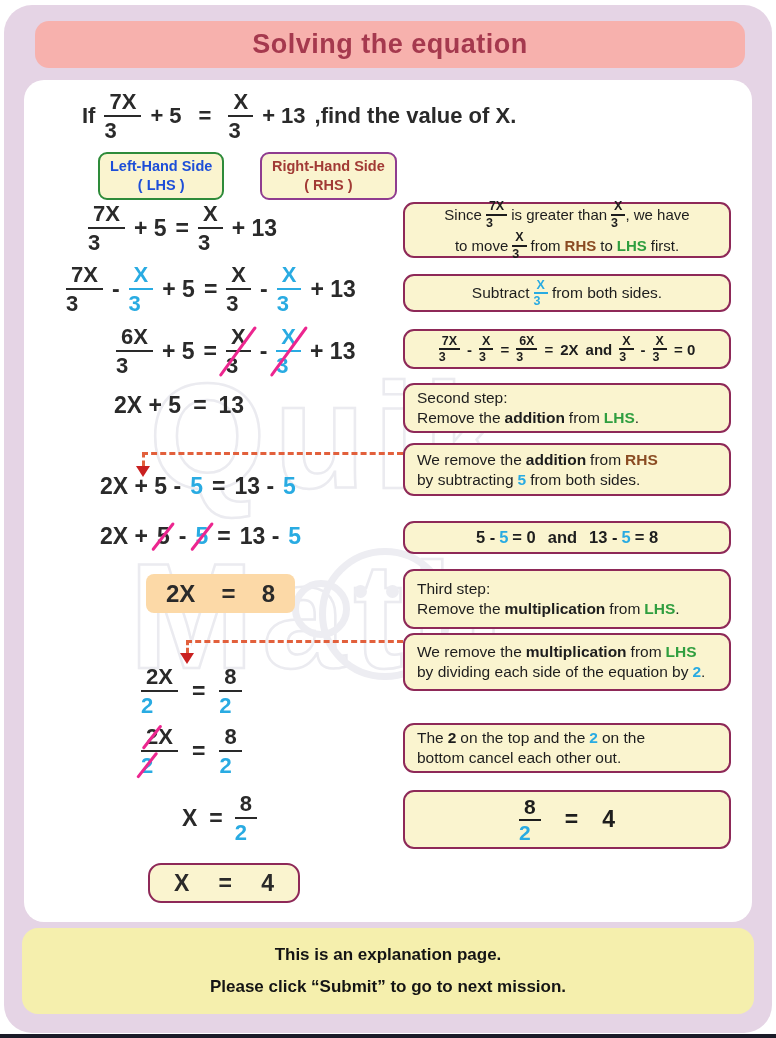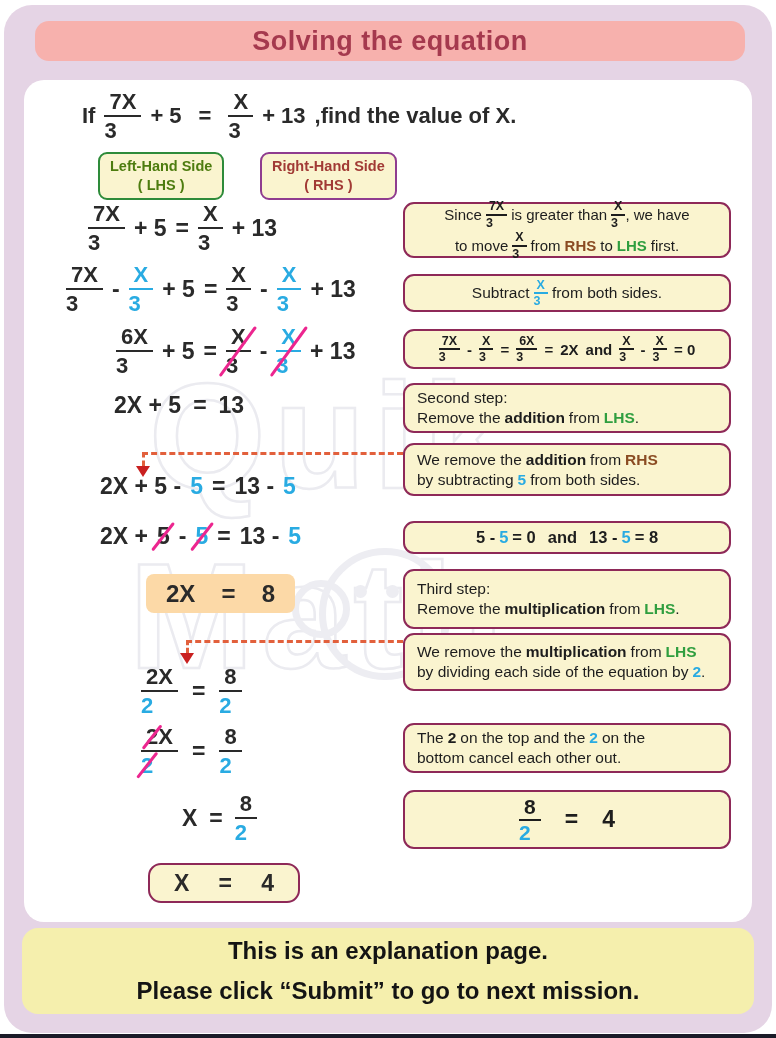--- a/index.html
+++ b/index.html
@@ -6,27 +6,27 @@
     --maroon:#8e2958; --cyan:#29abe2; --magenta:#ec268f; --green:#2f9e3f;
     --brown:#8a4b22; --salmon:#f7b1ad; --title_red:#a5394e;
     --box_yellow:#faf4cf; --banner_yellow:#f5efad; --lavender:#e5d4e5;
     --highlight:#fcd9a7;
   }
   html,body{margin:0;padding:0;}
   body{width:776px;height:1038px;background:#ffffff;font-family:"Liberation Sans",sans-serif;}
   .canvas{position:relative;width:776px;height:1038px;overflow:hidden;background:#fff;}
   .bg{position:absolute;left:4px;right:4px;top:5px;bottom:5px;background:var(--lavender);border-radius:28px;}
   .bottom-strip{position:absolute;left:0;right:0;bottom:0;height:4px;background:#1b1b28;}
-  .header{position:absolute;left:35px;top:21px;width:710px;height:40px;background:var(--salmon);
+  .header{position:absolute;left:35px;top:21px;width:710px;height:47px;background:var(--salmon);
     border-radius:14px;display:flex;align-items:center;justify-content:center;z-index:2;}
   .header .t{font-size:27px;font-weight:700;color:var(--title_red);letter-spacing:.5px;}
   .card{position:absolute;left:24px;top:80px;width:728px;height:842px;background:#fff;border-radius:20px;z-index:1;overflow:hidden;}
   .footer{position:absolute;left:22px;top:928px;width:732px;height:86px;background:var(--banner_yellow);
     border-radius:16px;display:flex;flex-direction:column;align-items:center;justify-content:center;gap:12px;z-index:2;}
-  .footer div{font-size:24px;font-weight:700;color:#141414;}
+  .footer div{font-size:17px;font-weight:700;color:#141414;}
 
   
   .wm{position:absolute;color:transparent;-webkit-text-stroke:2.5px #ebebf0;font-size:150px;font-weight:700;
     letter-spacing:8px;z-index:0;user-select:none;}
   .wm-face{position:absolute;width:118px;height:118px;border:7px solid #ededf2;border-radius:50%;z-index:0;}
   .wm-eye{position:absolute;width:13px;height:13px;background:#ededf2;border-radius:50%;z-index:0;}
   .wm-ear{position:absolute;width:44px;height:44px;border:7px solid #ededf2;border-radius:50%;z-index:0;}
 
   
   .eq{position:absolute;display:flex;align-items:center;gap:9px;font-size:23px;font-weight:700;color:#2a2a2a;z-index:1;white-space:pre;}
@@ -40,21 +40,21 @@
   .crossed{position:relative;}
   .crossed::after{content:"";position:absolute;left:50%;top:-8%;height:116%;width:3px;background:var(--magenta);
     transform:translateX(-50%) rotate(36deg);border-radius:2px;}
   .sl{position:relative;display:inline-block;}
   .sl::after{content:"";position:absolute;left:50%;top:-14%;height:128%;width:2.5px;background:var(--magenta);
     transform:translateX(-50%) rotate(38deg);border-radius:2px;}
 
   
   .badge{position:absolute;top:72px;background:var(--box_yellow);border-radius:9px;padding:3px 10px;
     display:flex;flex-direction:column;align-items:center;justify-content:center;font-size:14.5px;font-weight:700;line-height:1.3;z-index:1;}
-  .badge.lhs{left:74px;border:2px solid #2e8b3a;color:#4d7c0f;}
+  .badge.lhs{left:74px;border:2px solid #2e8b3a;color:#1d4ed8;}
   .badge.rhs{left:236px;border:2px solid #8f3c8f;color:#a13a35;}
 
   
   .note{position:absolute;left:379px;width:328px;box-sizing:border-box;background:var(--box_yellow);
     border:2.5px solid var(--maroon);border-radius:11px;display:flex;flex-direction:column;justify-content:center;
     gap:2px;padding:4px 12px;font-size:15.5px;color:#1d1d1d;z-index:1;}
   .note .ln{display:flex;align-items:center;gap:4px;white-space:pre;}
   .note.center .ln{justify-content:center;}
   .note .frac{font-size:12.5px;font-weight:700;line-height:1;}
   .note .frac .num{border-bottom-width:2px;padding:0 3px 1px;}

